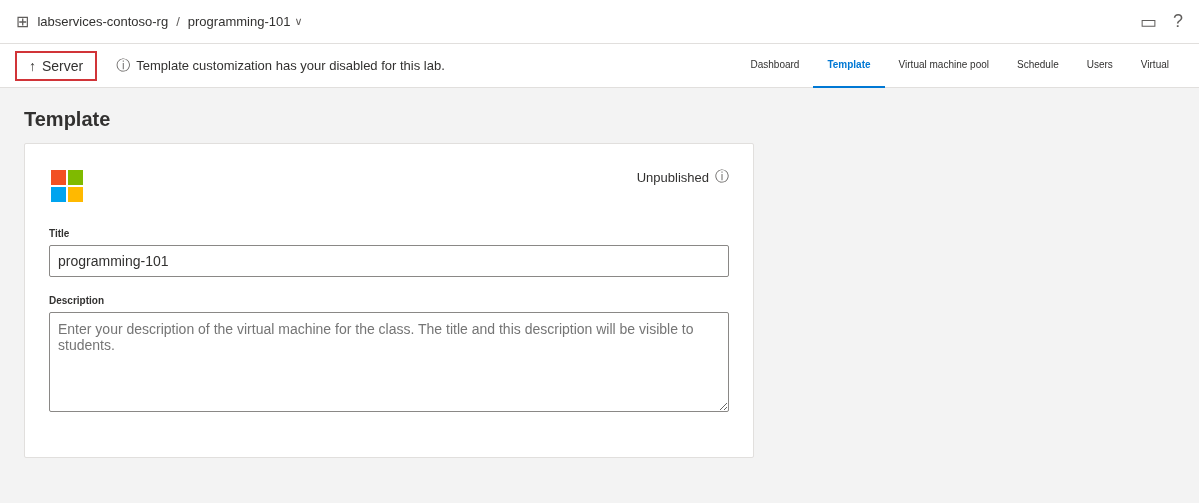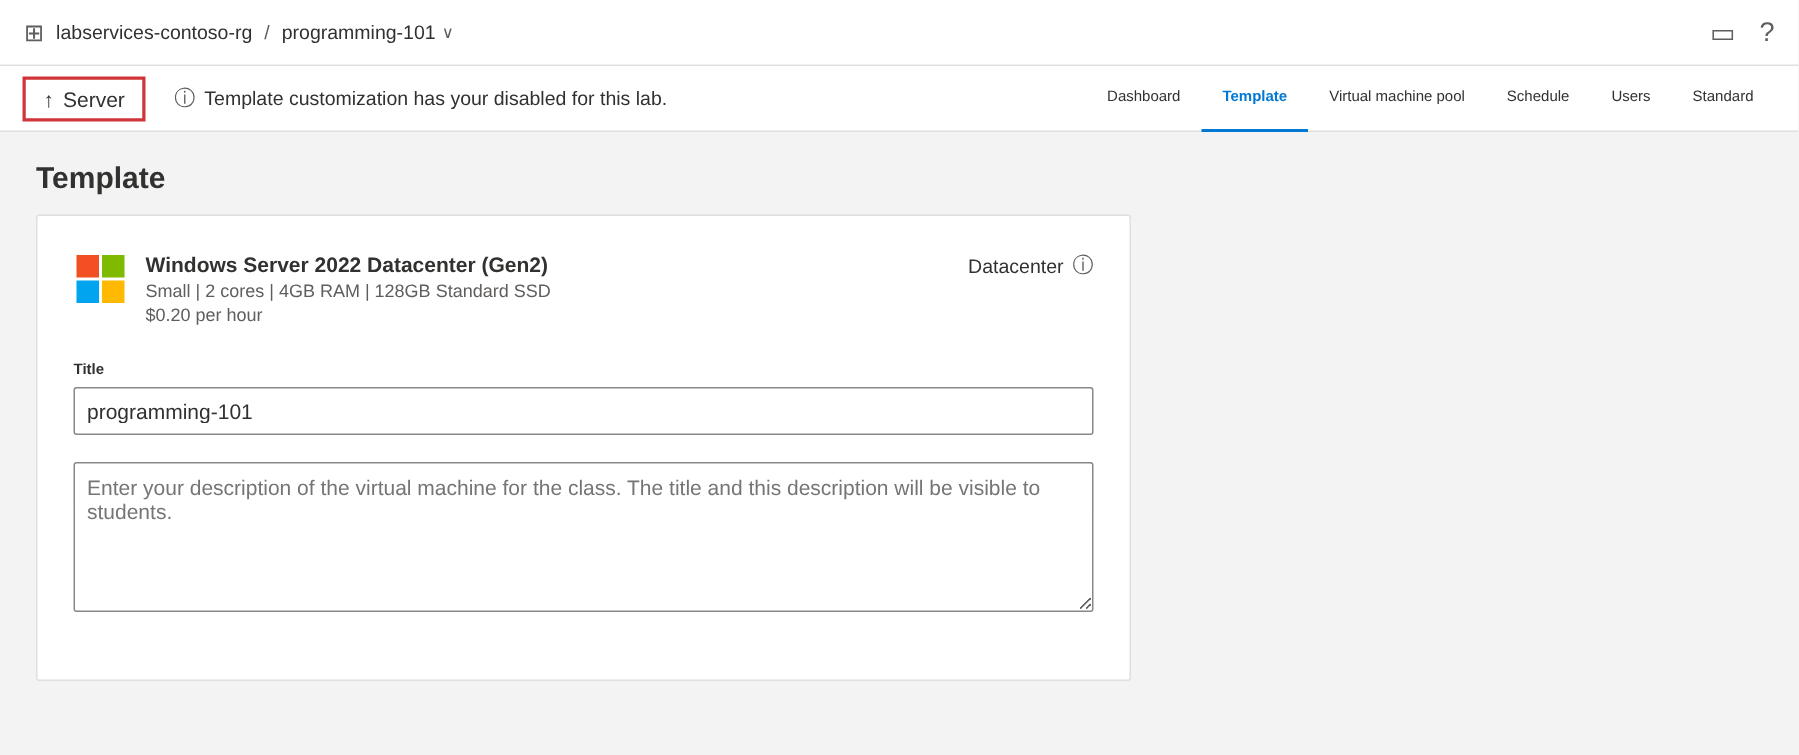--- a/index.html
+++ b/index.html
@@ -253,55 +253,51 @@
     <span class="info-icon">ⓘ</span>
     <span>Template customization has your disabled for this lab.</span>
   </div>
 
   <nav class="nav-tabs">
     <a class="nav-tab">Dashboard</a>
     <a class="nav-tab active">Template</a>
     <a class="nav-tab">Virtual machine pool</a>
     <a class="nav-tab">Schedule</a>
     <a class="nav-tab">Users</a>
-    <a class="nav-tab">Standard</a>
+    <a class="nav-tab">Virtual</a>
   </nav>
 </div>
 
 <div class="page-title-area">
   <h1 class="page-title">Template</h1>
 </div>
 
 <div class="main-content">
   <div class="template-card">
 
     <div class="vm-info-row">
 
       <svg class="windows-logo" viewBox="0 0 36 36" xmlns="http://www.w3.org/2000/svg">
         <rect x="2" y="2" width="15" height="15" fill="#f25022"></rect>
         <rect x="19" y="2" width="15" height="15" fill="#7fba00"></rect>
         <rect x="2" y="19" width="15" height="15" fill="#00a4ef"></rect>
         <rect x="19" y="19" width="15" height="15" fill="#ffb900"></rect>
       </svg>
 
-      <div class="vm-details">
-        <div class="vm-name">Windows Server 2022 Datacenter (Gen2)</div>
-        <div class="vm-specs">Small | 2 cores | 4GB RAM | 128GB Standard SSD</div>
-        <div class="vm-price">$0.20 per hour</div>
-      </div>
 
       <div class="vm-status">
-        <span>Datacenter</span>
+        <span>Unpublished</span>
         <span class="vm-status-info-icon">ⓘ</span>
       </div>
     </div>
 
     <div class="field-group">
       <div class="field-label">Title</div>
       <input class="text-input" type="text" value="programming-101" style="">
     </div>
 
     <div class="field-group">
+      <div class="field-label">Description</div>
       <textarea class="textarea-input" placeholder="Enter your description of the virtual machine for the class. The title and this description will be visible to students." style=""></textarea>
     </div>
 
   </div>
 </div>
 
 </body></html>

